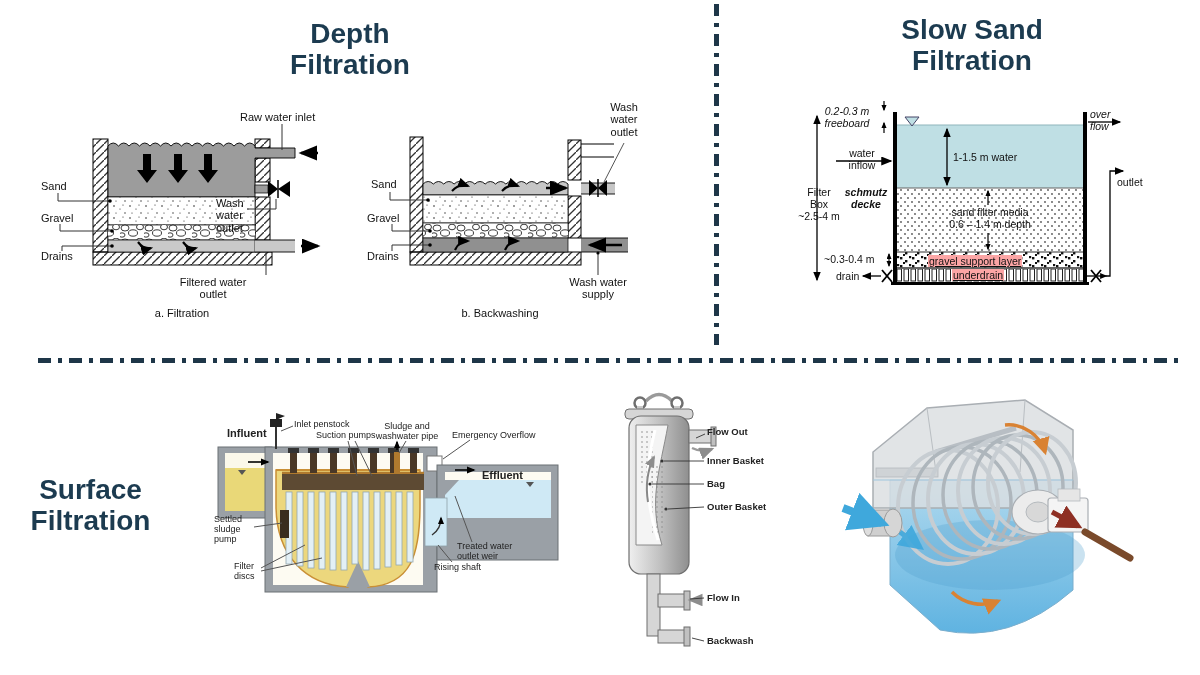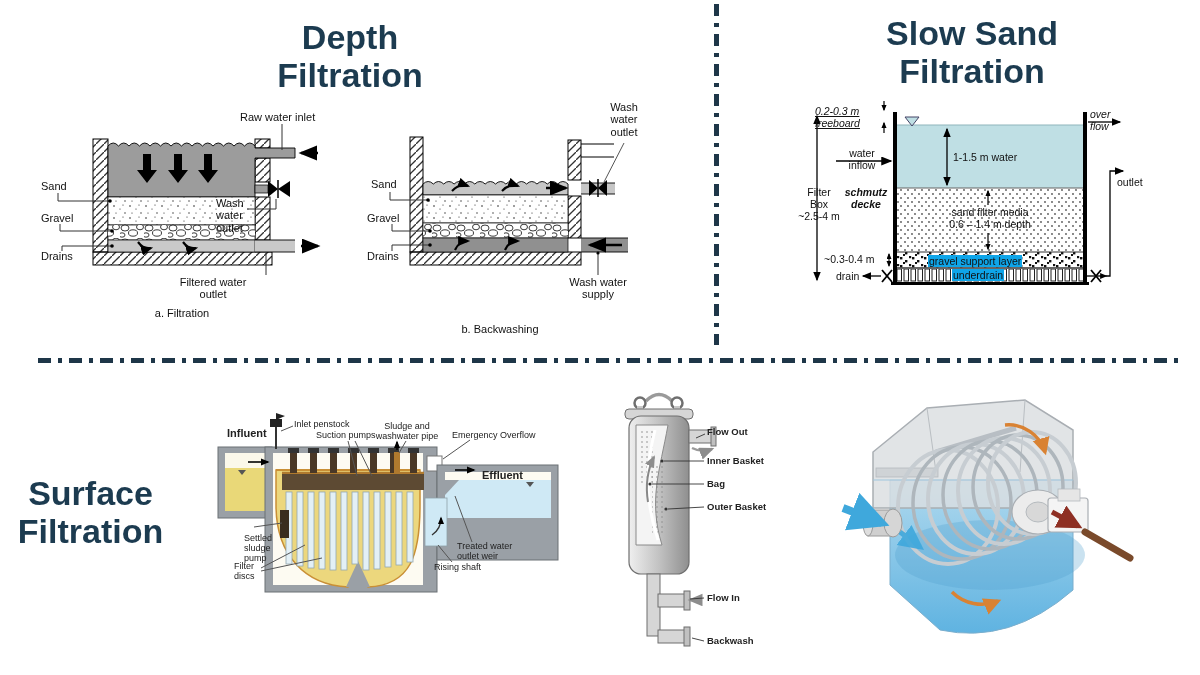--- a/index.html
+++ b/index.html
@@ -1,28 +1,28 @@
 <!DOCTYPE html>
 <html><head>
 <meta charset="utf-8">
 <style>
   html,body{margin:0;padding:0;background:#fff;}
   .canvas{position:relative;width:1200px;height:675px;background:#fff;overflow:hidden;
           font-family:"Liberation Sans", sans-serif;color:#111;}
-  .title{position:absolute;font-weight:bold;font-size:34px;line-height:1.12;color:#1c3b50;
+  .title{position:absolute;font-weight:bold;font-size:28px;line-height:1.12;color:#1c3b50;
          text-align:center;white-space:pre-line;}
   .lbl{position:absolute;font-size:11px;line-height:1.12;white-space:pre-line;color:#111;}
   .lbl-s{position:absolute;font-size:10.5px;line-height:1.15;white-space:pre-line;color:#111;}
   .lbl-xs{position:absolute;font-size:9px;line-height:1.1;white-space:pre-line;color:#222;}
   .lbl-bag{position:absolute;font-size:9.5px;font-weight:bold;line-height:1.1;white-space:pre-line;color:#222;}
   .it{font-style:italic;}
   .b{font-weight:bold;font-size:11px;text-align:center;}
   .ctr{text-align:center;}
-  .ra{text-align:left;text-decoration:underline;}
-  .wbg{background:#0ea5e9;padding:0 1px;}
+  .ra{text-align:center;}
+  .wbg{background:#fca5a5;padding:0 1px;text-decoration:underline;}
   .divider-h{position:absolute;left:38px;top:358px;width:1140px;height:5px;
     background:repeating-linear-gradient(90deg,#1e3648 0 13px,transparent 13px 20px,#1e3648 20px 24px,transparent 24px 31px);}
   .divider-v{position:absolute;left:714px;top:4px;width:5px;height:341px;
     background:repeating-linear-gradient(180deg,#1e3648 0 12px,transparent 12px 19px,#1e3648 19px 23px,transparent 23px 30px);}
   svg{position:absolute;left:0;top:0;}
 </style>
 </head>
 <body>
 
 <div class="canvas">
@@ -368,21 +368,21 @@
   <div class="lbl ctr" style="left:122px;top:307px;width:120px;">a. Filtration</div>
 
   <div class="lbl ctr" style="left:600px;top:101px;width:48px;">Wash
 water
 outlet</div>
   <div class="lbl" style="left:371px;top:178px;">Sand</div>
   <div class="lbl" style="left:367px;top:212px;">Gravel</div>
   <div class="lbl" style="left:367px;top:250px;">Drains</div>
   <div class="lbl ctr" style="left:558px;top:276px;width:80px;">Wash water
 supply</div>
-  <div class="lbl ctr" style="left:420px;top:307px;width:160px;margin-top:16px;">b. Backwashing</div>
+  <div class="lbl ctr" style="left:420px;top:307px;width:160px;">b. Backwashing</div>
 
   <div class="lbl-s it ra" style="left:815px;top:105px;width:64px;">0.2-0.3 m
 freeboard</div>
   <div class="lbl-s ctr" style="left:838px;top:147px;width:48px;">water
 inflow</div>
   <div class="lbl-s ctr" style="left:790px;top:186px;width:58px;">Filter
 Box
 ~2.5-4 m</div>
   <div class="lbl-s it ctr" style="left:838px;top:186px;width:56px;font-weight:bold;">schmutz
 decke</div>
@@ -397,21 +397,21 @@
 flow</div>
   <div class="lbl-s" style="left:1117px;top:176px;">outlet</div>
 
   <div class="lbl-xs b" style="left:227px;top:427px;">Influent</div>
   <div class="lbl-xs" style="left:294px;top:420px;">Inlet penstock</div>
   <div class="lbl-xs" style="left:316px;top:431px;">Suction pumps</div>
   <div class="lbl-xs ctr" style="left:374px;top:422px;width:66px;text-align:center;">Sludge and
 washwater pipe</div>
   <div class="lbl-xs" style="left:452px;top:431px;">Emergency Overflow</div>
   <div class="lbl-xs b" style="left:452px;top:469px;padding-left:30px;">Effluent</div>
-  <div class="lbl-xs" style="left:244px;top:515px;margin-top:19px;">Settled
+  <div class="lbl-xs" style="left:214px;top:515px;">Settled
 sludge
 pump</div>
   <div class="lbl-xs" style="left:234px;top:562px;">Filter
 discs</div>
   <div class="lbl-xs" style="left:457px;top:542px;">Treated water
 outlet weir</div>
   <div class="lbl-xs" style="left:434px;top:563px;">Rising shaft</div>
 
   <div class="lbl-bag" style="left:707px;top:427px;">Flow Out</div>
   <div class="lbl-bag" style="left:707px;top:456px;">Inner Basket</div>

